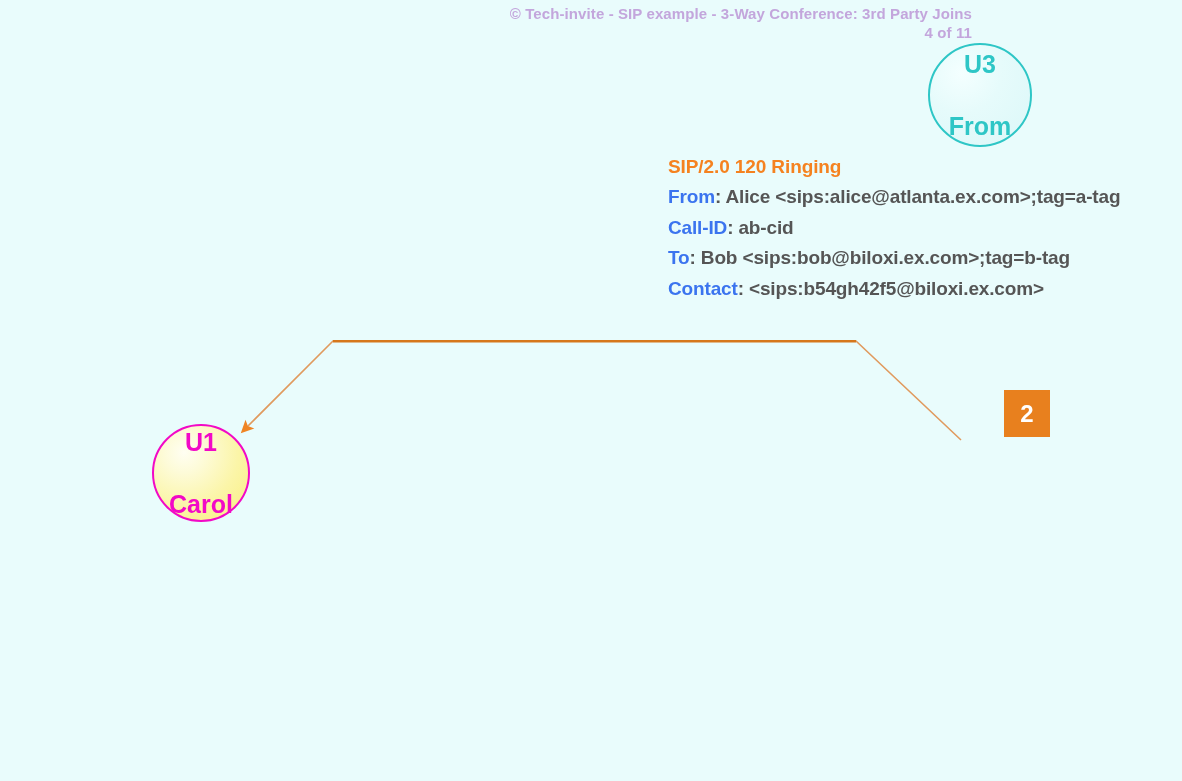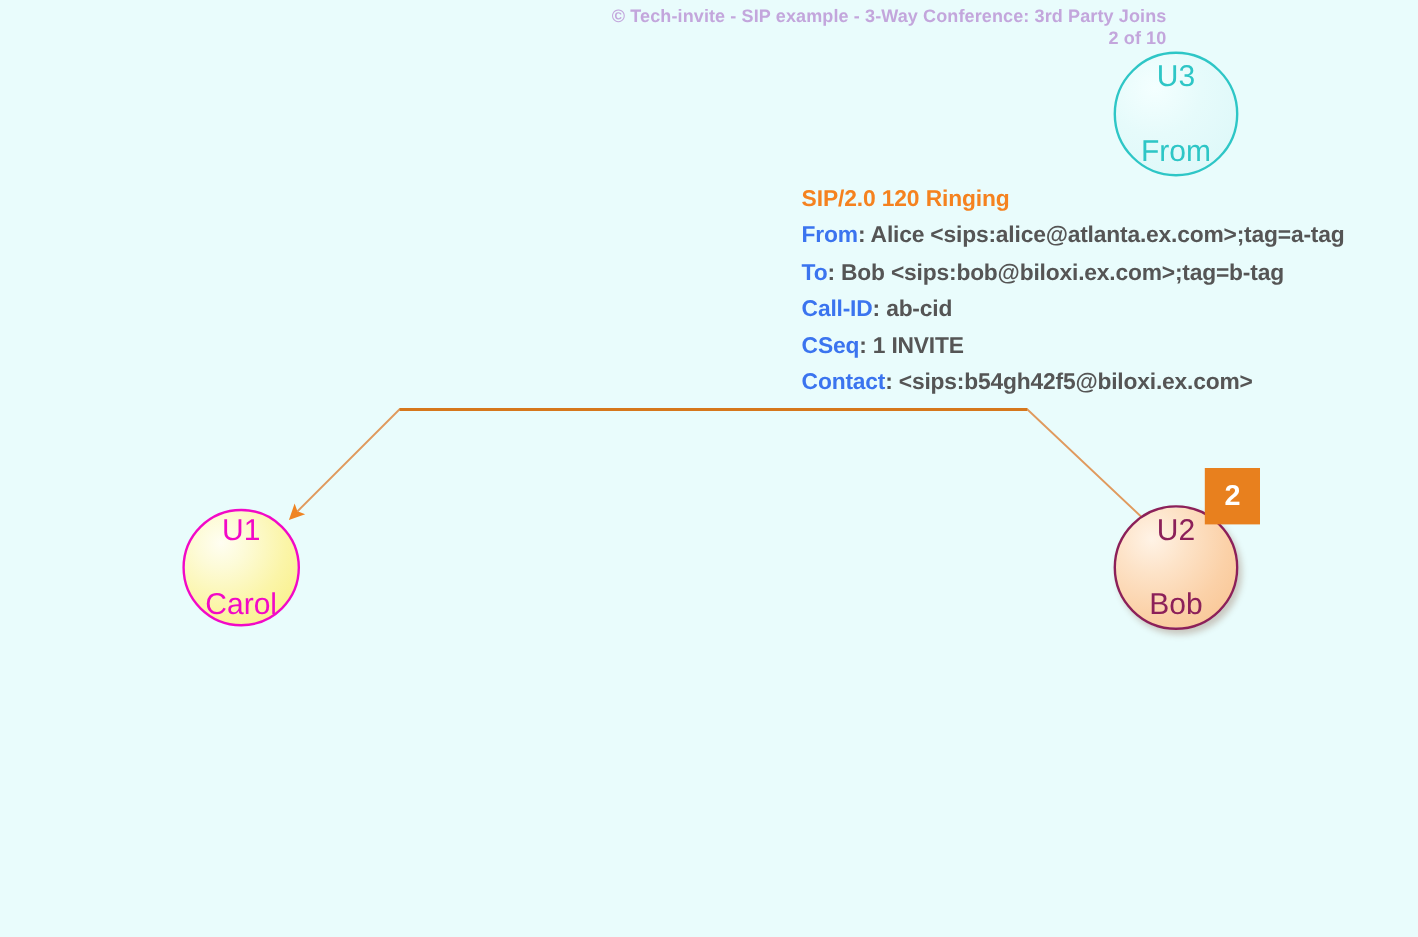--- a/index.html
+++ b/index.html
@@ -40,21 +40,21 @@
 
   
   .actor {
     position: absolute;
     border-radius: 50%;
     display: flex;
     flex-direction: column;
     align-items: center;
     justify-content: center;
     box-sizing: border-box;
-    font-weight: normal;
+    font-weight: bold;
     font-size: 25px;
     line-height: 28px;
     text-align: center;
     gap: 34px;
   }
   .actor .l1, .actor .l2 { display: block; }
 
   .actor-alice {
     left: 152px;
     top: 424px;
@@ -137,67 +137,60 @@
     pointer-events: none;
   }
 </style>
 </head>
 <body>
 
 <div class="canvas">
 
   <div class="header">
     <span>© Tech-invite - SIP example - 3-Way Conference: 3rd Party Joins</span>
-    <span class="line2">2 of 10</span>
+    <span class="line2">4 of 11</span>
   </div>
 
   <svg class="flow-svg" viewBox="0 0 1182 781" width="1182" height="781">
     <defs>
       <marker id="arrowhead" markerWidth="9" markerHeight="9" refX="2.2" refY="4.5" orient="auto" markerUnits="strokeWidth">
         <path d="M0.5,0.6 L8.6,4.5 L0.5,8.4 L2.3,4.5 Z" fill="#ef8423"></path>
       </marker>
     </defs>
     <polyline points="961,440 856,341 333,341 248,426" fill="none" stroke="#e09a5e" stroke-width="1.6" marker-end="url(#arrowhead)"></polyline>
     <line x1="333" y1="341.2" x2="856" y2="341.2" stroke="#d6771c" stroke-width="2.4"></line>
   </svg>
 
   <div class="msg-block">
     <div class="msg-status">SIP/2.0 120 Ringing</div>
 
     <div class="msg-line">
       <span class="hdr">From</span><span>: </span><span>Alice &lt;sips:alice@atlanta.ex.com&gt;;tag=a-tag</span>
     </div>
 
     <div class="msg-line">
-      <span class="hdr">To</span><span>: </span><span>Bob &lt;sips:bob@biloxi.ex.com&gt;;tag=b-tag</span>
-    </div>
-
-    <div class="msg-line">
       <span class="hdr">Call-ID</span><span>: </span><span>ab-cid</span>
     </div>
 
     <div class="msg-line">
-      <span class="hdr">CSeq</span><span>: </span><span>1 INVITE</span>
+      <span class="hdr">To</span><span>: </span><span>Bob &lt;sips:bob@biloxi.ex.com&gt;;tag=b-tag</span>
     </div>
+
 
     <div class="msg-line">
       <span class="hdr">Contact</span><span>: </span><span>&lt;sips:b54gh42f5@biloxi.ex.com&gt;</span>
     </div>
   </div>
 
   <div class="actor actor-carol">
     <span class="l1">U3</span>
     <span class="l2">From</span>
   </div>
 
   <div class="actor actor-alice">
     <span class="l1">U1</span>
     <span class="l2">Carol</span>
   </div>
 
-  <div class="actor actor-bob">
-    <span class="l1">U2</span>
-    <span class="l2">Bob</span>
-  </div>
 
   <div class="badge">2</div>
 
 </div>
 
 </body></html>

